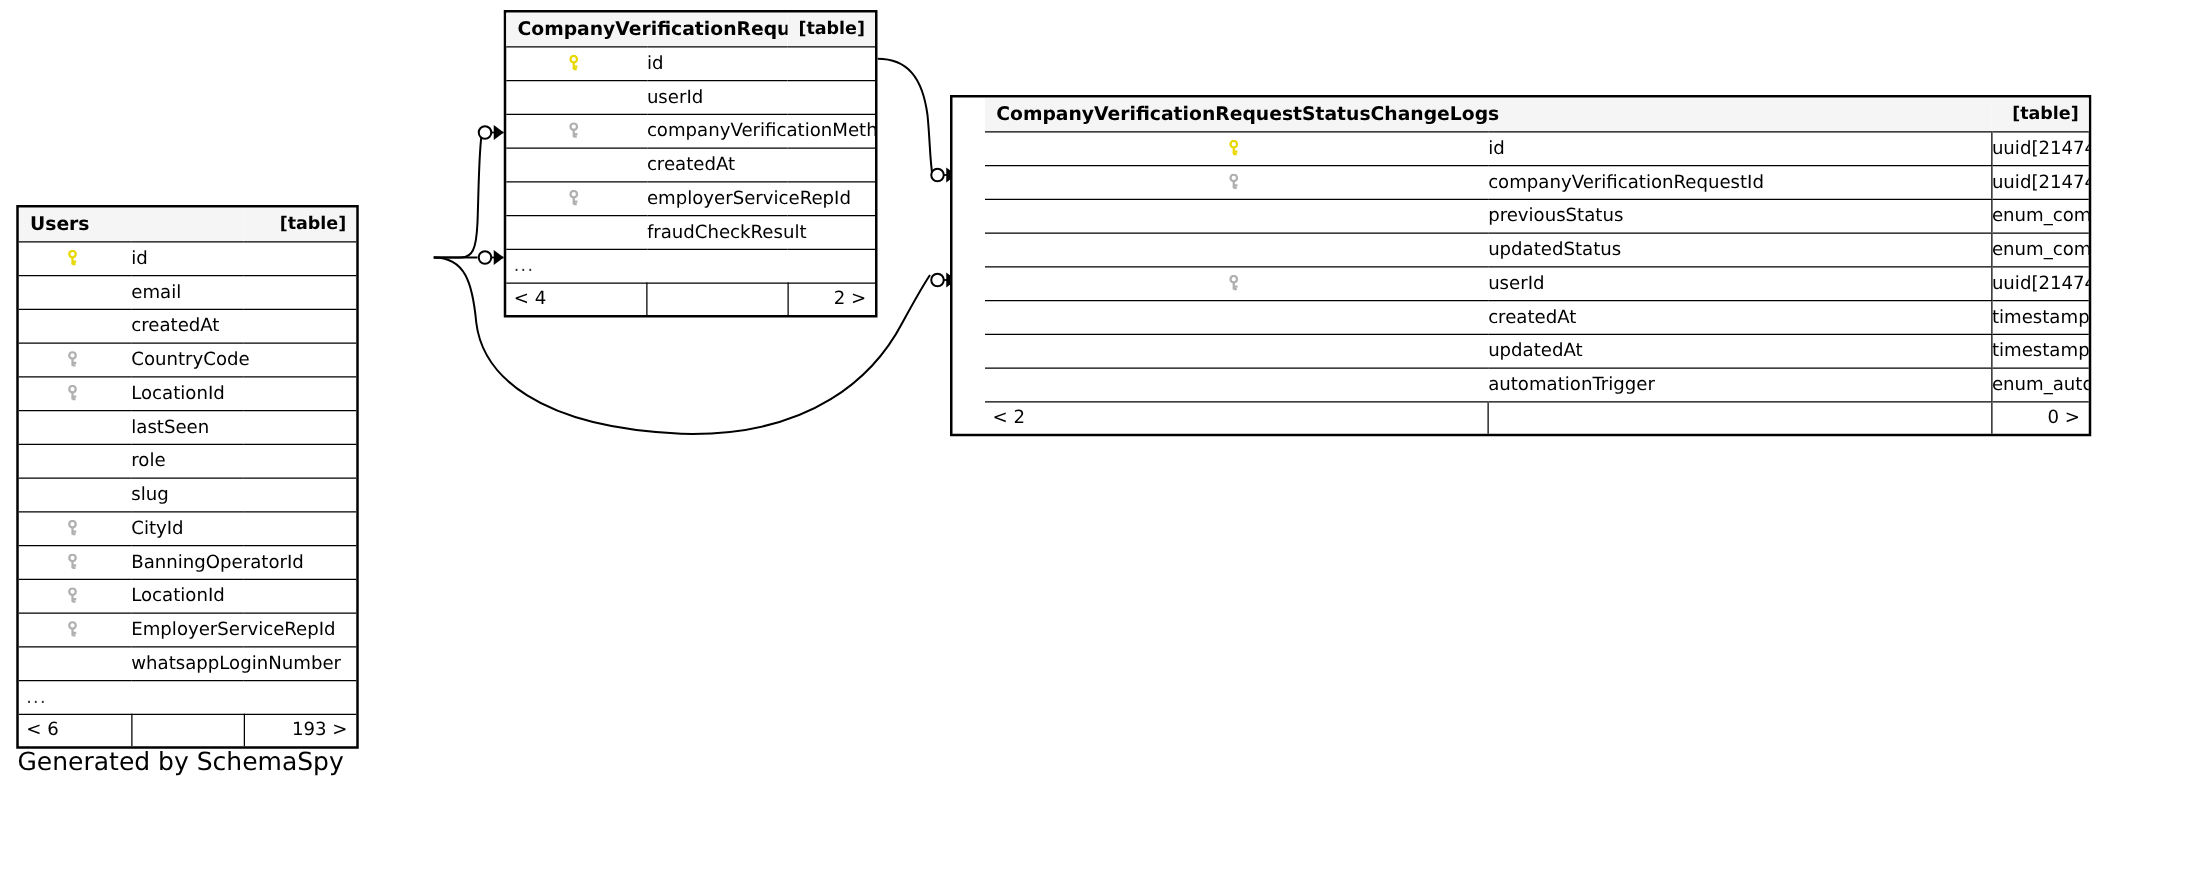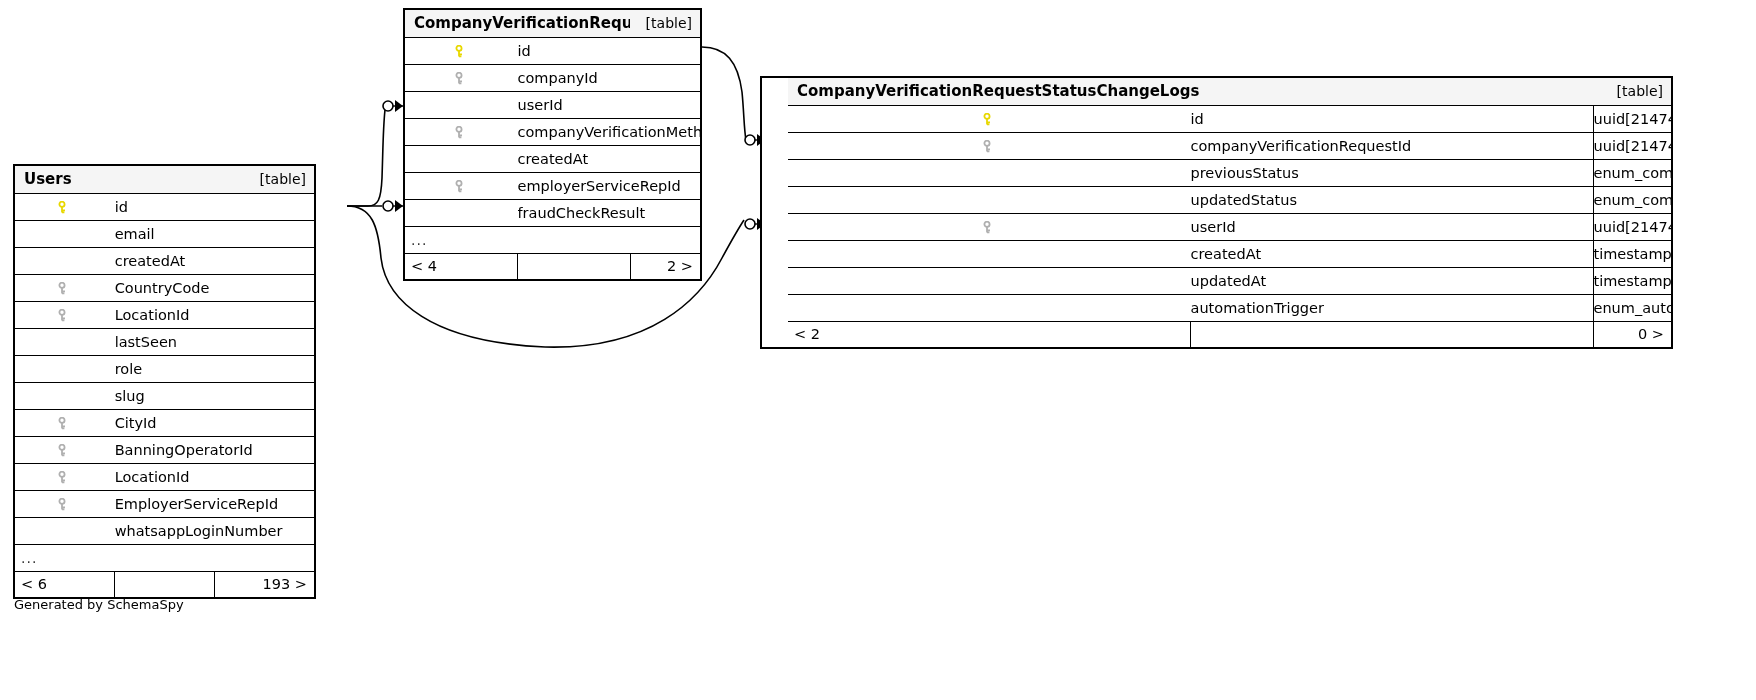--- a/index.html
+++ b/index.html
@@ -68,21 +68,21 @@
   }
   .hdr .title {
     font-weight: bold;
     font-size: 15px;
     padding-left: 9px;
   }
   .hdr .tag {
     text-align: right;
     padding-right: 8px;
     font-size: 14px;
-    font-weight: normal;
+    font-weight: bold;
   }
 
   
   .colrow td {
     border-left: none;
     border-right: none;
   }
   .keycell {
     width: 30px;
     text-align: center;
@@ -137,21 +137,21 @@
     border-right: none;
     padding-right: 7px;
     text-align: right;
   }
 
   
   #caption {
     position: absolute;
     left: 14px;
     top: 597px;
-    font-size: 13px;
+    font-size: 20px;
     color: #000;
     white-space: nowrap;
   }
 </style>
 </head>
 <body>
 
 <div id="canvas">
 
   <svg id="edges" viewBox="0 0 1756 700" width="1756" height="700">
@@ -179,21 +179,21 @@
       <polygon points="757,218 765,224 757,230"></polygon>
     </g>
     <g stroke="#000000" stroke-width="1.4" fill="none">
       <path d="M393,106 L403,106"></path>
       <path d="M393,206 L403,206"></path>
       <path d="M755,140 L765,140"></path>
       <path d="M755,224 L765,224"></path>
     </g>
   </svg>
 
-  <div class="table-box" id="tbl-users" style="left:13px; top:164px; width:303px;">
+  <div class="table-box" id="tbl-users" style="left:13px; top:164px; width:274px;">
     <table class="tbl">
       <tbody>
           <tr class="hdr">
         <td class="title" colspan="2">Users</td>
         <td class="tag">[table]</td>
       </tr>
 
       <tr class="colrow">
         <td class="keycell"><span class="key"><svg viewBox="0 0 13 13" width="13" height="13">
                   <circle cx="4" cy="3.3" r="2.6" fill="none" stroke="#e8d800" stroke-width="1.8"></circle>
@@ -290,27 +290,20 @@
       </tr>
 
       <tr class="colrow">
         <td class="keycell"><span class="key"><svg viewBox="0 0 13 13" width="13" height="13">
                   <circle cx="4" cy="3.3" r="2.6" fill="none" stroke="#e8d800" stroke-width="1.8"></circle>
                   <path d="M4,5.6 L4,11.5 M4,9.3 L7,9.3 M4,11.3 L6.4,11.3" stroke="#e8d800" stroke-width="1.8" fill="none"></path>
                 </svg></span></td>
         <td class="colname" colspan="2">id</td>
       </tr>
       <tr class="colrow">
-        <td class="keycell"><span class="key"><svg viewBox="0 0 13 13" width="13" height="13">
-                  <circle cx="4" cy="3.3" r="2.6" fill="none" stroke="#b0b0b0" stroke-width="1.8"></circle>
-                  <path d="M4,5.6 L4,11.5 M4,9.3 L7,9.3 M4,11.3 L6.4,11.3" stroke="#b0b0b0" stroke-width="1.8" fill="none"></path>
-                </svg></span></td>
-        <td class="colname" colspan="2">companyId</td>
-      </tr>
-      <tr class="colrow">
         <td class="keycell"></td>
         <td class="colname" colspan="2">userId</td>
       </tr>
       <tr class="colrow">
         <td class="keycell"><span class="key"><svg viewBox="0 0 13 13" width="13" height="13">
                   <circle cx="4" cy="3.3" r="2.6" fill="none" stroke="#b0b0b0" stroke-width="1.8"></circle>
                   <path d="M4,5.6 L4,11.5 M4,9.3 L7,9.3 M4,11.3 L6.4,11.3" stroke="#b0b0b0" stroke-width="1.8" fill="none"></path>
                 </svg></span></td>
         <td class="colname" colspan="2">companyVerificationMethodId</td>
       </tr>

